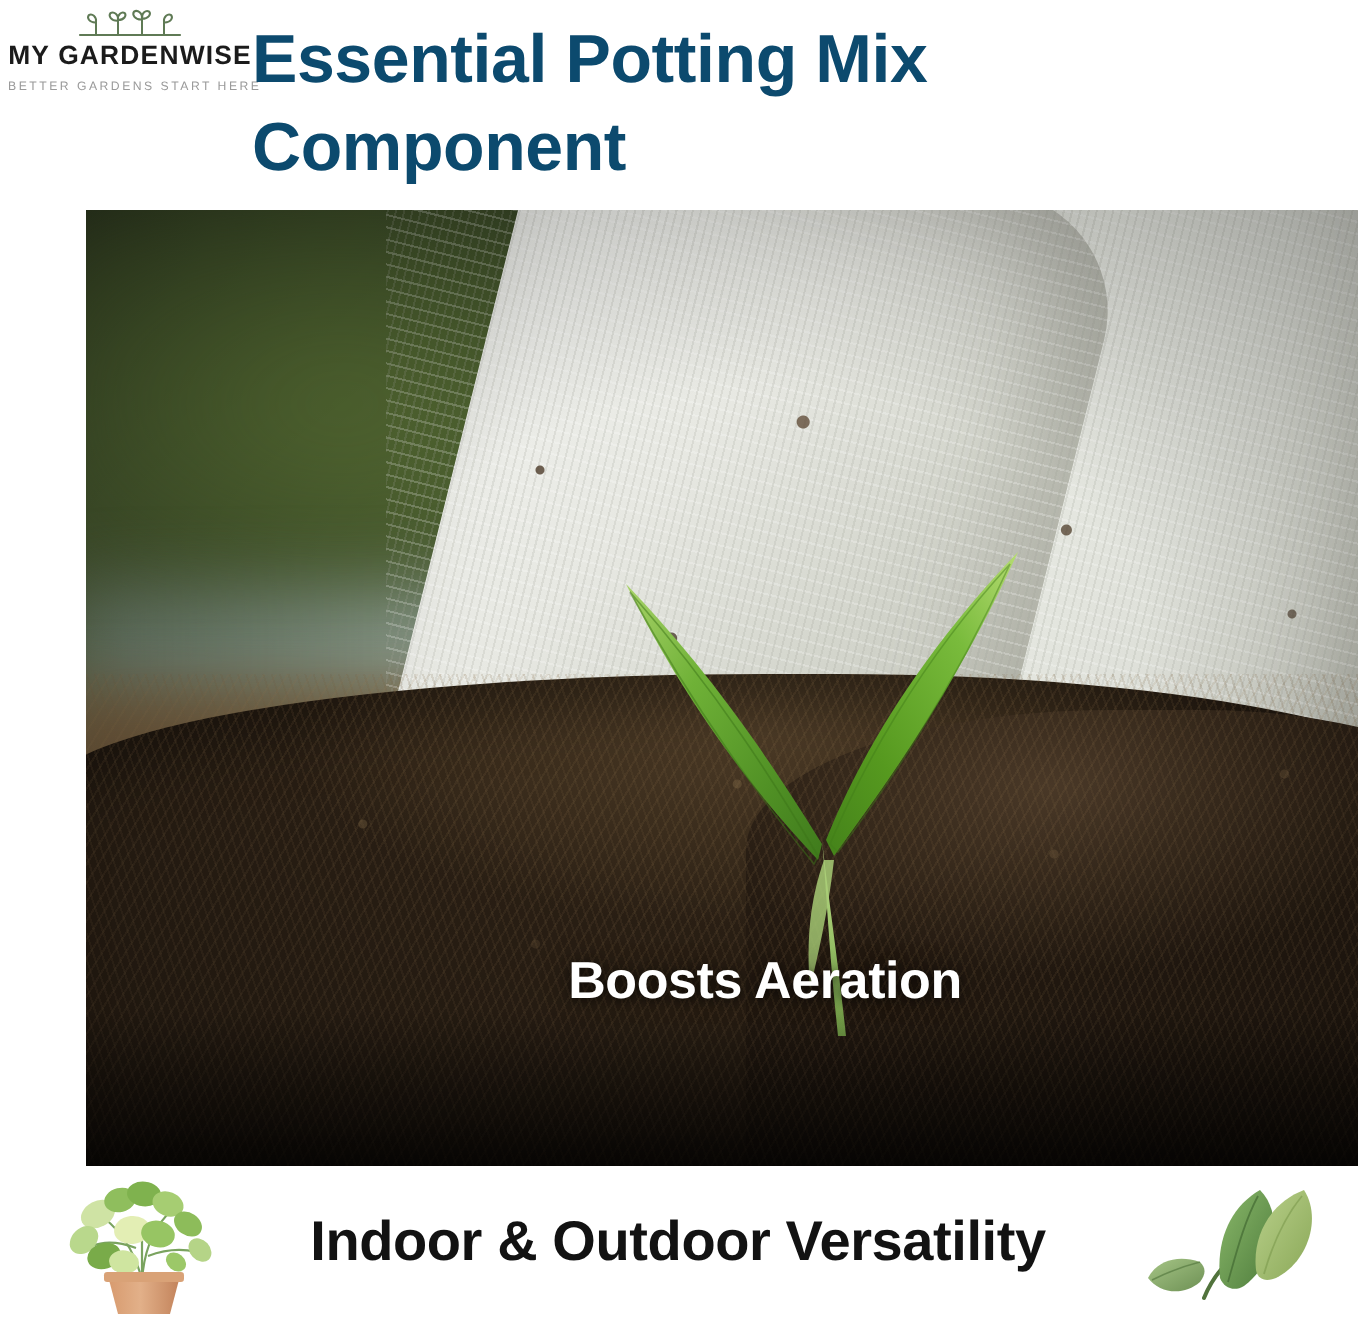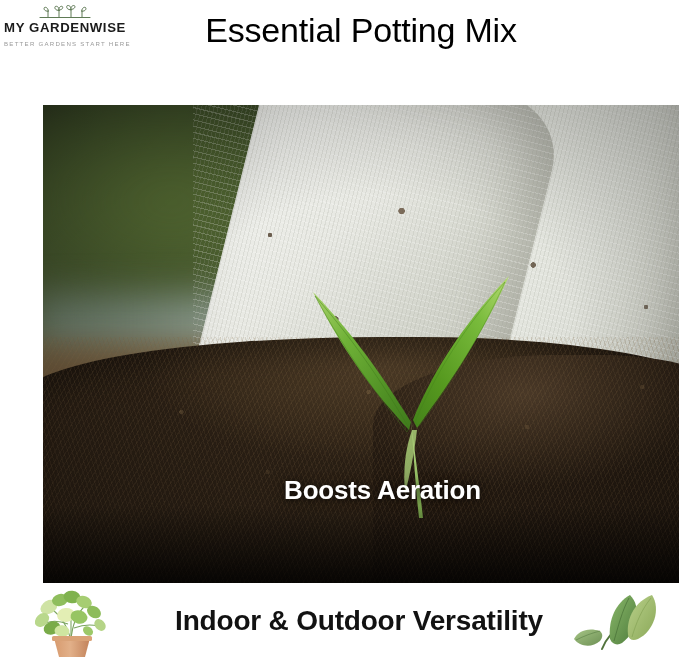--- a/index.html
+++ b/index.html
@@ -61,25 +61,24 @@
     color: #9a9a9a;
     line-height: 9px;
     margin-top: 4px;
     white-space: nowrap;
   }
   .header-title {
     position: absolute;
     left: 126px;
     top: 8px;
     width: 470px;
-    text-align: center;
     font-size: 34px;
-    font-weight: 400;
+    font-weight: 700;
     line-height: 44px;
-    color: #000000;
+    color: #0c4a6e;
     letter-spacing: -0.2px;
   }
   .header-title .line { display: block; }
 
   
   .photo {
     position: absolute;
     left: 0;
     top: 105px;
     width: 679px;
@@ -253,21 +252,21 @@
   .footer-leaves-icon {
     position: absolute;
     left: 566px;
     top: 6px;
     width: 106px;
     height: 66px;
     line-height: 0;
   }
   .footer-text {
     position: absolute;
-    left: 144px;
+    left: 124px;
     top: 0;
     width: 430px;
     height: 76px;
     display: flex;
     align-items: center;
     justify-content: center;
     font-size: 28px;
     font-weight: 700;
     color: #121212;
     letter-spacing: -0.2px;
@@ -298,20 +297,21 @@
             <path d="M78 9.2 c3.4 0.2 4.6 -2.2 3.6 -3.6 c-1.6 -1.0 -4.0 0.6 -3.6 3.6 z" fill="#ffffff"></path>
           </g>
         </svg>
       </span>
       <span class="brand-name">MY GARDENWISE</span>
       <span class="brand-tagline">BETTER GARDENS START HERE</span>
     </div>
 
     <div class="header-title">
       <span class="line">Essential Potting Mix</span>
+      <span class="line">Component</span>
     </div>
   </div>
 
   <div class="photo">
 
     <div class="photo-layer bg-base"></div>
     <div class="photo-layer bg-green-blob"></div>
     <div class="photo-layer bg-orange-blob"></div>
     <div class="photo-layer bg-teal-band"></div>
     <div class="photo-layer bg-brown-bed"></div>

